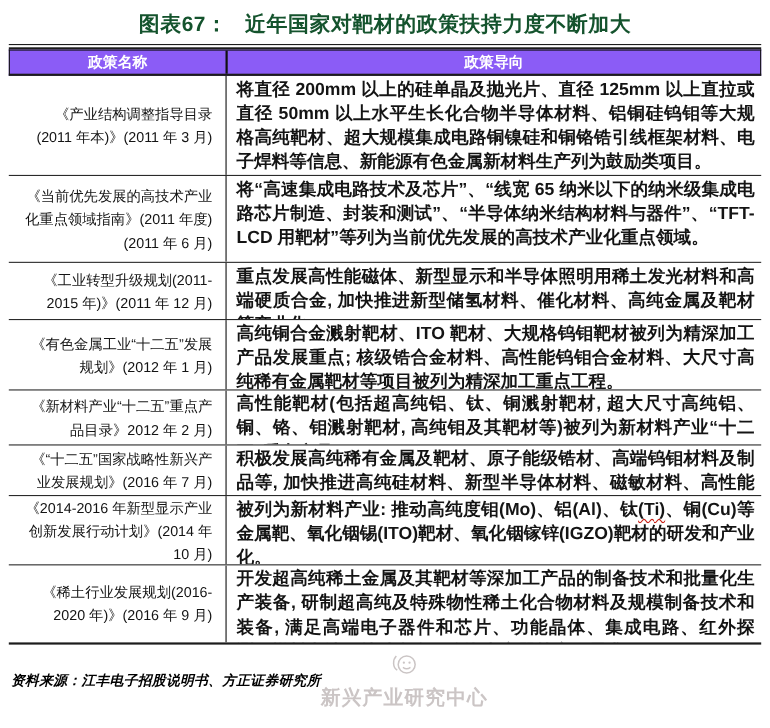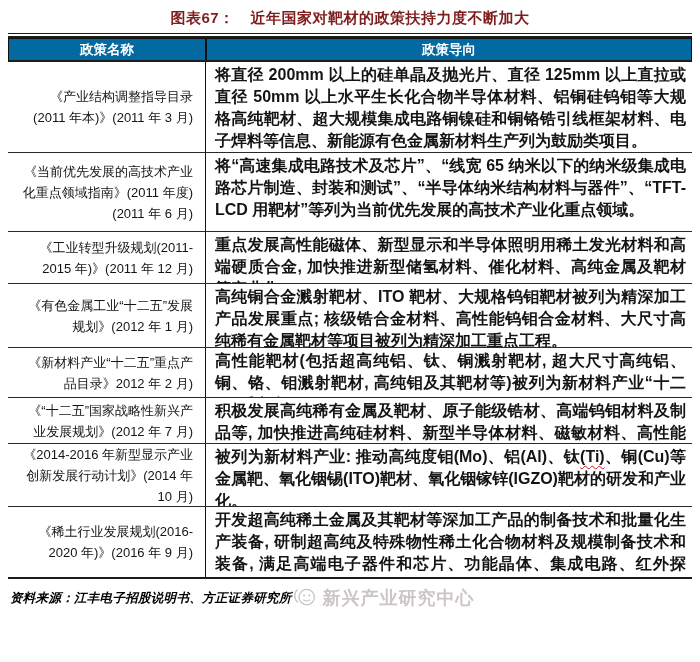--- a/index.html
+++ b/index.html
@@ -2,28 +2,28 @@
 <html><head>
 <meta charset="utf-8">
 <style>
   html,body{margin:0;padding:0;}
   body{
     width:700px;height:662px;background:#ffffff;overflow:hidden;
     font-family:"Liberation Sans","DejaVu Sans",sans-serif;color:#141414;
     position:relative;
   }
   .fig-title{
-    text-align:center;font-weight:bold;font-size:15px;color:#7f1d1d;
+    text-align:center;font-weight:bold;font-size:19px;color:#14532d;
     padding:9px 0 5px 0;letter-spacing:.5px;white-space:nowrap;
   }
   .fig-title .gap{display:inline-block;width:16px;}
   .tbl{margin:0 8px;}
   .double-rule{border-top:1.5px solid #1c1c1c;height:2px;border-bottom:2.5px solid #1c1c1c;}
   .thead{
-    display:flex;background:#0369a1;color:#fff;font-weight:bold;
+    display:flex;background:#8b5cf6;color:#fff;font-weight:bold;
     border:1px solid #111;border-bottom:2px solid #1c1c1c;box-sizing:border-box;
     height:24px;align-items:stretch;font-size:13.5px;
   }
   .thead .hc{display:flex;align-items:center;justify-content:center;box-sizing:border-box;}
   .hc-name{flex:0 0 198px;border-right:2px solid #111;}
   .hc-dir{flex:1;}
   .row{
     display:flex;border-bottom:1px solid #2a2a2a;box-sizing:border-box;
     align-items:stretch;overflow:hidden;
   }
@@ -43,21 +43,21 @@
     text-decoration-line:underline;text-decoration-style:wavy;
     text-decoration-color:#c81e14;text-decoration-thickness:1px;
     text-underline-offset:3px;
     margin-top:48px;
   }
   .footer{
     display:flex;align-items:center;
     padding:7px 12px 0 10px;
   }
   .source{font-weight:bold;font-style:italic;font-size:12.5px;color:#000;letter-spacing:.3px;}
-  .logo{display:flex;align-items:center;gap:5px;color:#cbc5c5;}
+  .logo{display:flex;align-items:center;gap:5px;color:#cbc5c5;flex-direction:column;}
   .logo-text{font-size:18px;font-weight:bold;letter-spacing:1px;
     text-shadow:0.5px 0.5px 0 #ffffff;}
   .logo-icon{width:26px;height:24px;flex:0 0 auto;}
 </style>
 </head>
 <body>
 
 <div class="fig-title"><span>图表67：</span><span class="gap"></span><span>近年国家对靶材的政策扶持力度不断加大</span></div>
 
 <div class="tbl">
@@ -87,21 +87,21 @@
     <div class="cell-name">《有色金属工业“十二五”发展规划》(2012 年 1 月)</div>
     <div class="cell-dir">高纯铜合金溅射靶材、ITO 靶材、大规格钨钼靶材被列为精深加工产品发展重点; 核级锆合金材料、高性能钨钼合金材料、大尺寸高纯稀有金属靶材等项目被列为精深加工重点工程。</div>
   </div>
 
   <div class="row" style="height:50px">
     <div class="cell-name">《新材料产业“十二五”重点产品目录》2012 年 2 月)</div>
     <div class="cell-dir">高性能靶材(包括超高纯铝、钛、铜溅射靶材, 超大尺寸高纯铝、铜、铬、钼溅射靶材, 高纯钼及其靶材等)被列为新材料产业“十二五”重点产品。</div>
   </div>
 
   <div class="row" style="height:46px">
-    <div class="cell-name">《“十二五”国家战略性新兴产业发展规划》(2012 年 7 月)</div>
+    <div class="cell-name">《“十二五”国家战略性新兴产业发展规划》(2016 年 7 月)</div>
     <div class="cell-dir">积极发展高纯稀有金属及靶材、原子能级锆材、高端钨钼材料及制品等, 加快推进高纯硅材料、新型半导体材料、磁敏材料、高性能膜材料等产业化。</div>
   </div>
 
   <div class="row" style="height:63px">
     <div class="cell-name">《2014-2016 年新型显示产业创新发展行动计划》(2014 年 10 月)</div>
     <div class="cell-dir"><span>被列为新材料产业: 推动高纯度钼(Mo)、铝(Al)、钛</span><span class="spellcheck">(Ti)</span><span>、铜(Cu)等金属靶、氧化铟锡(ITO)靶材、氧化铟镓锌(IGZO)靶材的研发和产业化。</span></div>
   </div>
 
   <div class="row" style="height:70px">
     <div class="cell-name">《稀土行业发展规划(2016-2020 年)》(2016 年 9 月)</div>

